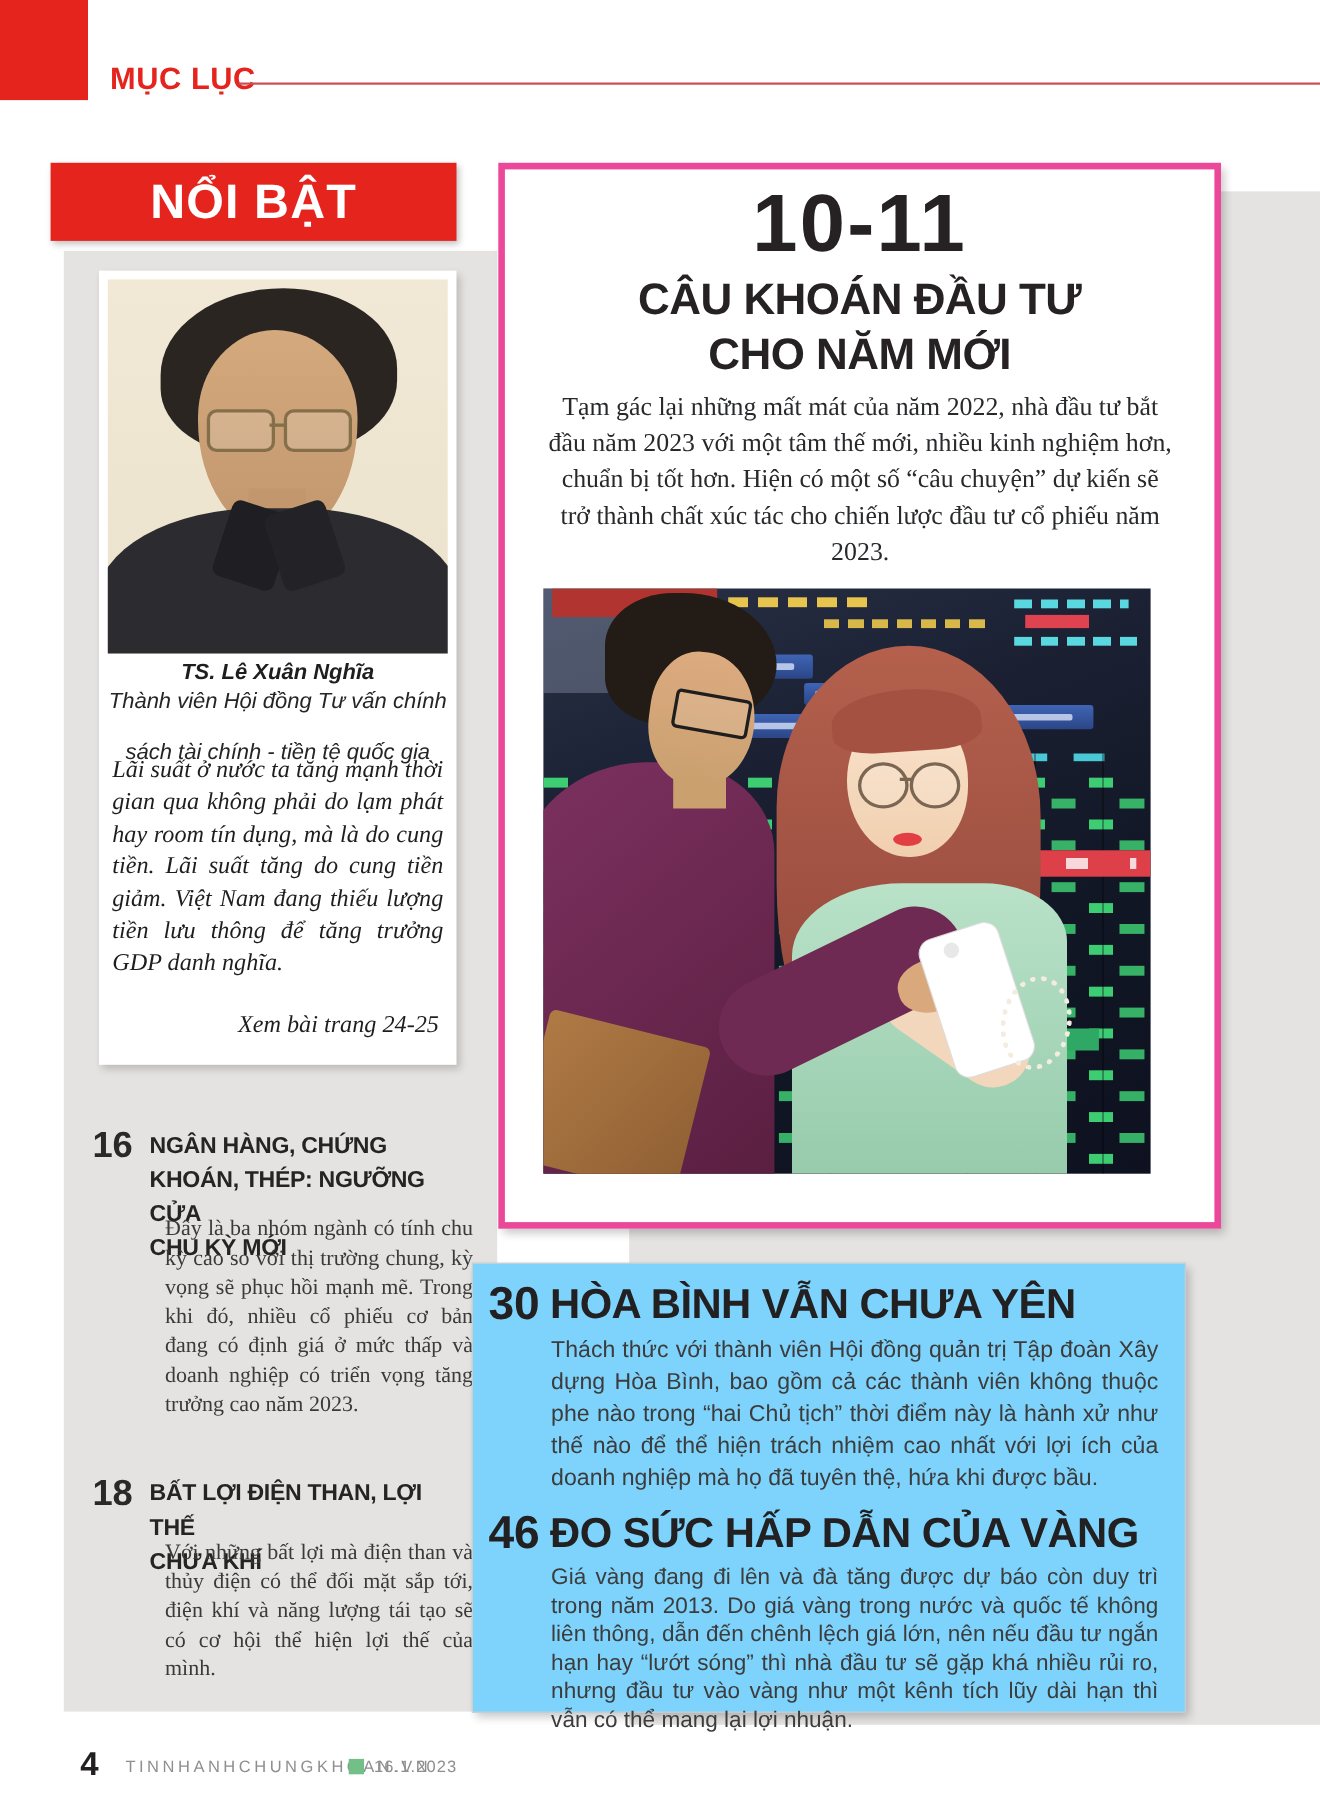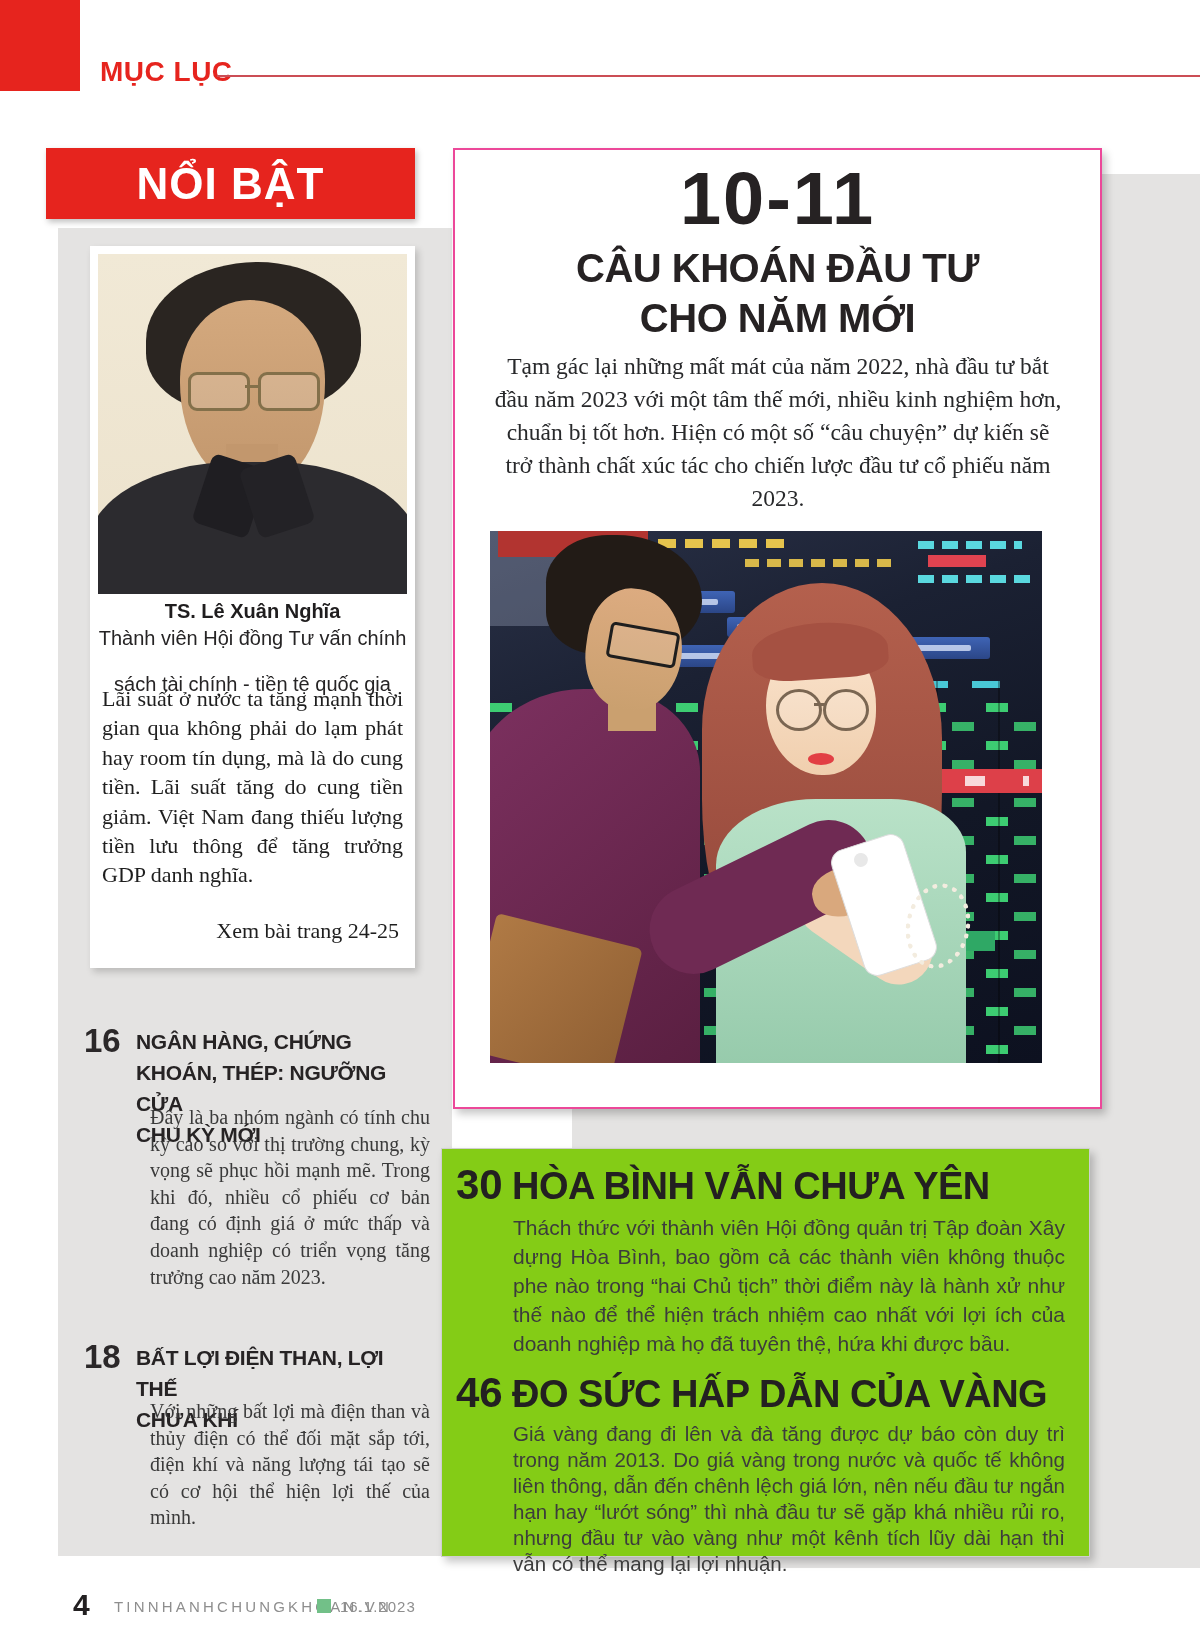--- a/index.html
+++ b/index.html
@@ -10,21 +10,21 @@
   
   .red-square{left:0;top:0;width:80px;height:91px;background:#e6241e;}
   .muc-luc{left:100px;top:56px;font-size:28px;font-weight:bold;color:#e6241e;letter-spacing:.5px;}
   .head-rule{left:217px;top:75px;width:983px;height:2px;background:#cb4d55;}
 
   
   .noibat-box{left:46px;top:148px;width:369px;height:71px;background:#e6241e;
               box-shadow:2px 3px 6px rgba(0,0,0,.25);display:flex;align-items:center;justify-content:center;}
   .noibat-box span{color:#fff;font-weight:bold;font-size:44px;letter-spacing:1px;}
   .gray-left{left:58px;top:228px;width:394px;height:1328px;background:#e4e3e2;}
-  .card-left{left:90px;top:246px;width:325px;height:722px;background:#fff;box-shadow:3px 4px 7px rgba(0,0,0,.18);}
+  .card-left{left:90px;top:246px;width:325px;height:722px;background:#fff;box-shadow:3px 4px 7px rgba(0,0,0,.18);font-style:italic;}
 
   .portrait{left:8px;top:8px;width:309px;height:340px;background:linear-gradient(180deg,#f1e9d6 0%,#ece2cc 100%);overflow:hidden;}
   .po-hair{left:48px;top:8px;width:215px;height:152px;background:#2a2521;border-radius:52% 48% 45% 40%;}
   .po-face{left:82px;top:46px;width:145px;height:188px;background:linear-gradient(180deg,#d4a97e,#c2976d);
            border-radius:48% 52% 46% 50% / 42% 42% 56% 56%;}
   .po-lens{top:118px;width:56px;height:33px;border:3px solid #83704a;border-radius:9px;background:rgba(255,255,255,.18);}
   .po-lens.l{left:90px;} .po-lens.r{left:160px;}
   .po-bridge{left:147px;top:131px;width:14px;height:3px;background:#83704a;}
   .po-neck{left:128px;top:190px;width:52px;height:44px;background:#c2976d;}
   .po-shirt{left:-10px;top:208px;width:330px;height:140px;background:#2c2b2f;border-radius:45% 45% 0 0 / 60% 60% 0 0;}
@@ -41,21 +41,21 @@
 
   .l-num{font-size:33px;font-weight:bold;color:#2b2829;}
   .l-title{width:285px;font-size:21px;font-weight:bold;line-height:31px;color:#262324;letter-spacing:-.3px;}
   .l-desc{width:280px;font-family:"Liberation Serif","DejaVu Serif",serif;font-size:20px;line-height:26.6px;
           text-align:justify;color:#3a3a3a;margin-left:14px;}
   .n16{left:84px;top:1022px;} .t16{left:136px;top:1026px;} .d16{left:136px;top:1104px;}
   .n18{left:84px;top:1338px;} .t18{left:136px;top:1342px;} .d18{left:136px;top:1398px;}
 
   
   .gray-right{left:572px;top:174px;width:628px;height:1394px;background:#e4e3e2;}
-  .card-top{left:453px;top:148px;width:645px;height:957px;background:#fff;border:2px solid #ec4899;
+  .card-top{left:453px;top:148px;width:645px;height:957px;background:#fff;border:6px solid #ec4899;
             box-shadow:4px 5px 8px rgba(0,0,0,.22);}
   .cover-pages{left:0;top:6px;width:100%;text-align:center;font-size:74px;font-weight:bold;letter-spacing:2px;color:#262223;}
   .cover-t1{left:0;top:96px;width:100%;text-align:center;font-size:40px;font-weight:bold;letter-spacing:-.5px;color:#262223;}
   .cover-t2{left:0;top:146px;width:100%;text-align:center;font-size:40px;font-weight:bold;letter-spacing:-.5px;color:#262223;}
   .cover-summary{left:38px;top:200px;width:570px;text-align:center;font-family:"Liberation Serif","DejaVu Serif",serif;
                  font-size:23.5px;line-height:33px;color:#28292b;}
 
   
   .photo{left:35px;top:381px;width:552px;height:532px;overflow:hidden;
          background:linear-gradient(160deg,#2a3147 0%,#1b2133 30%,#121726 62%,#0d1120 100%);}
@@ -106,21 +106,21 @@
   .wp-bridge{left:324px;top:172px;width:12px;height:3px;background:#7a6652;}
   .wp-lips{left:318px;top:222px;width:26px;height:12px;background:#e23f44;border-radius:50%;}
   .wp-shirt{left:226px;top:268px;width:250px;height:264px;background:linear-gradient(180deg,#b9e2c8,#97cbac);
             border-radius:40% 30% 0 0 / 25% 20% 0 0;}
   .wp-arm{left:300px;top:362px;width:150px;height:68px;background:#f3d7bc;border-radius:40px;transform:rotate(35deg);}
   .wp-phone{left:356px;top:308px;width:74px;height:130px;background:#fff;border:1px solid #ddd;border-radius:14px;transform:rotate(-18deg);}
   .wp-phone::after{content:"";position:absolute;left:30%;top:6%;width:14px;height:14px;background:#e8e8e8;border-radius:50%;}
   .wp-pearls{left:416px;top:352px;width:54px;height:76px;border:5px dotted #f3ecdf;border-radius:50%;transform:rotate(10deg);}
 
   
-  .card-bottom{left:441px;top:1148px;width:647px;height:407px;background:#84cc16;border:1px solid #cfcfcf;
+  .card-bottom{left:429px;top:1148px;width:647px;height:407px;background:#7dd3fc;border:1px solid #cfcfcf;
                box-shadow:4px 5px 8px rgba(0,0,0,.22);}
   .r-num{font-size:42px;font-weight:bold;color:#232021;}
   .r-title{font-size:38px;font-weight:bold;color:#232021;letter-spacing:-.5px;white-space:nowrap;}
   .r-desc{width:552px;font-family:Liberation Sans, sans-serif;text-align:justify;color:#3c3c3c;}
   .n30{left:14px;top:12px;} .t30{left:70px;top:16px;}
   .d30{left:71px;top:64px;font-size:21px;line-height:29px;}
   .n46{left:14px;top:220px;} .t46{left:70px;top:224px;}
   .d46{left:71px;top:272px;font-size:20.5px;line-height:26px;}
 
   

